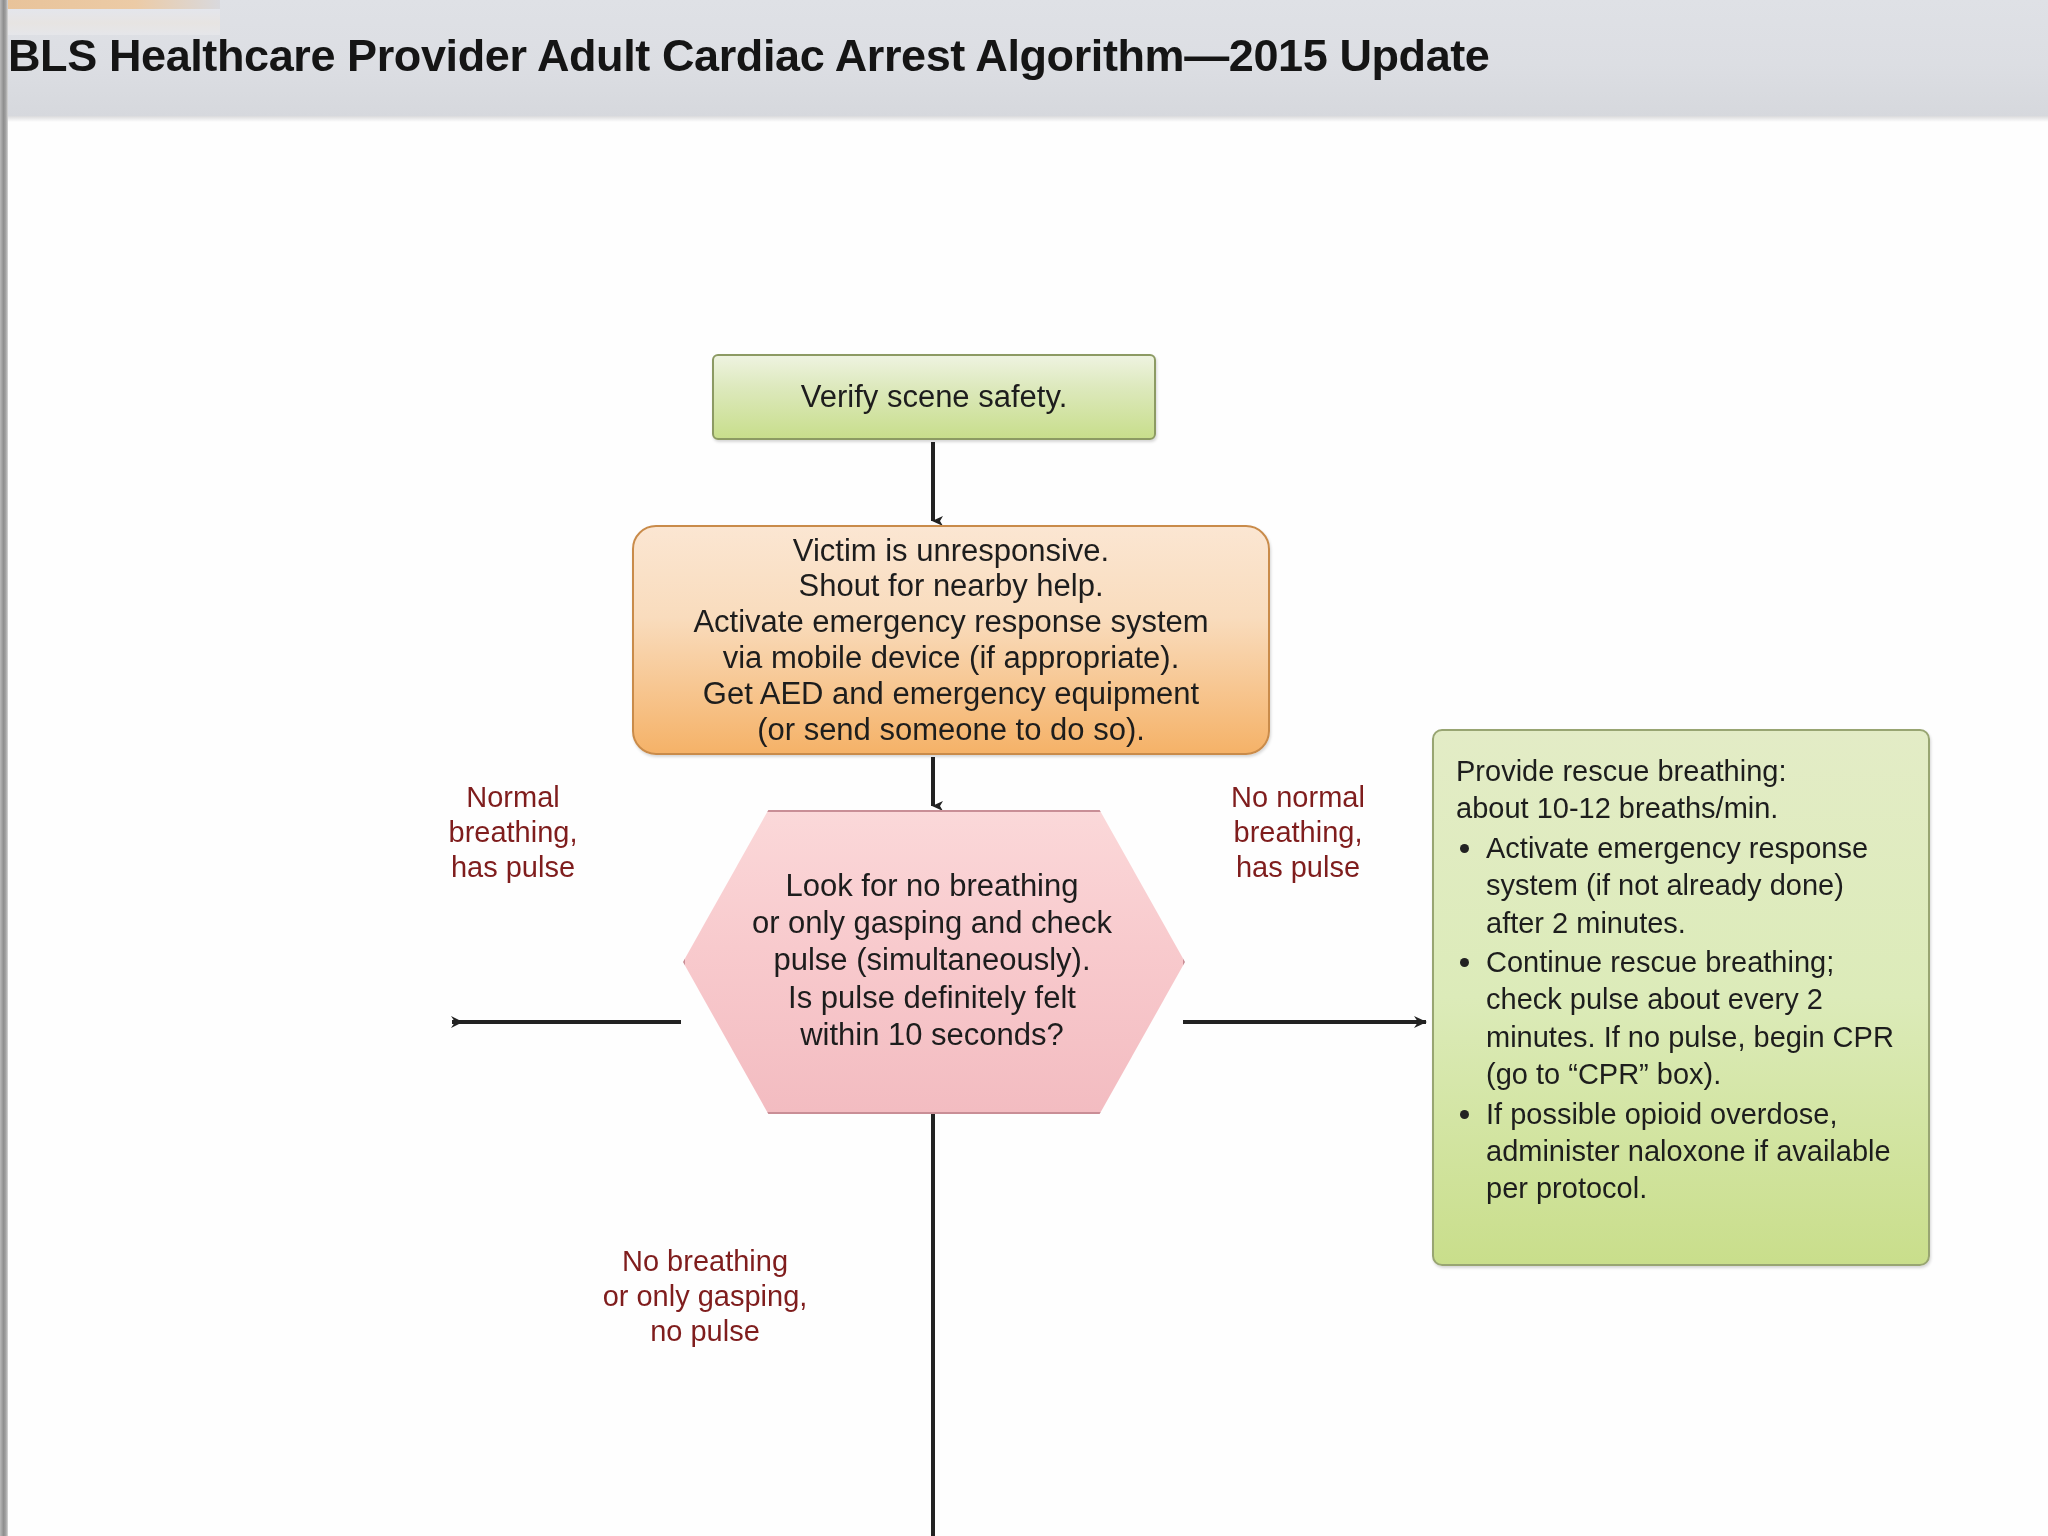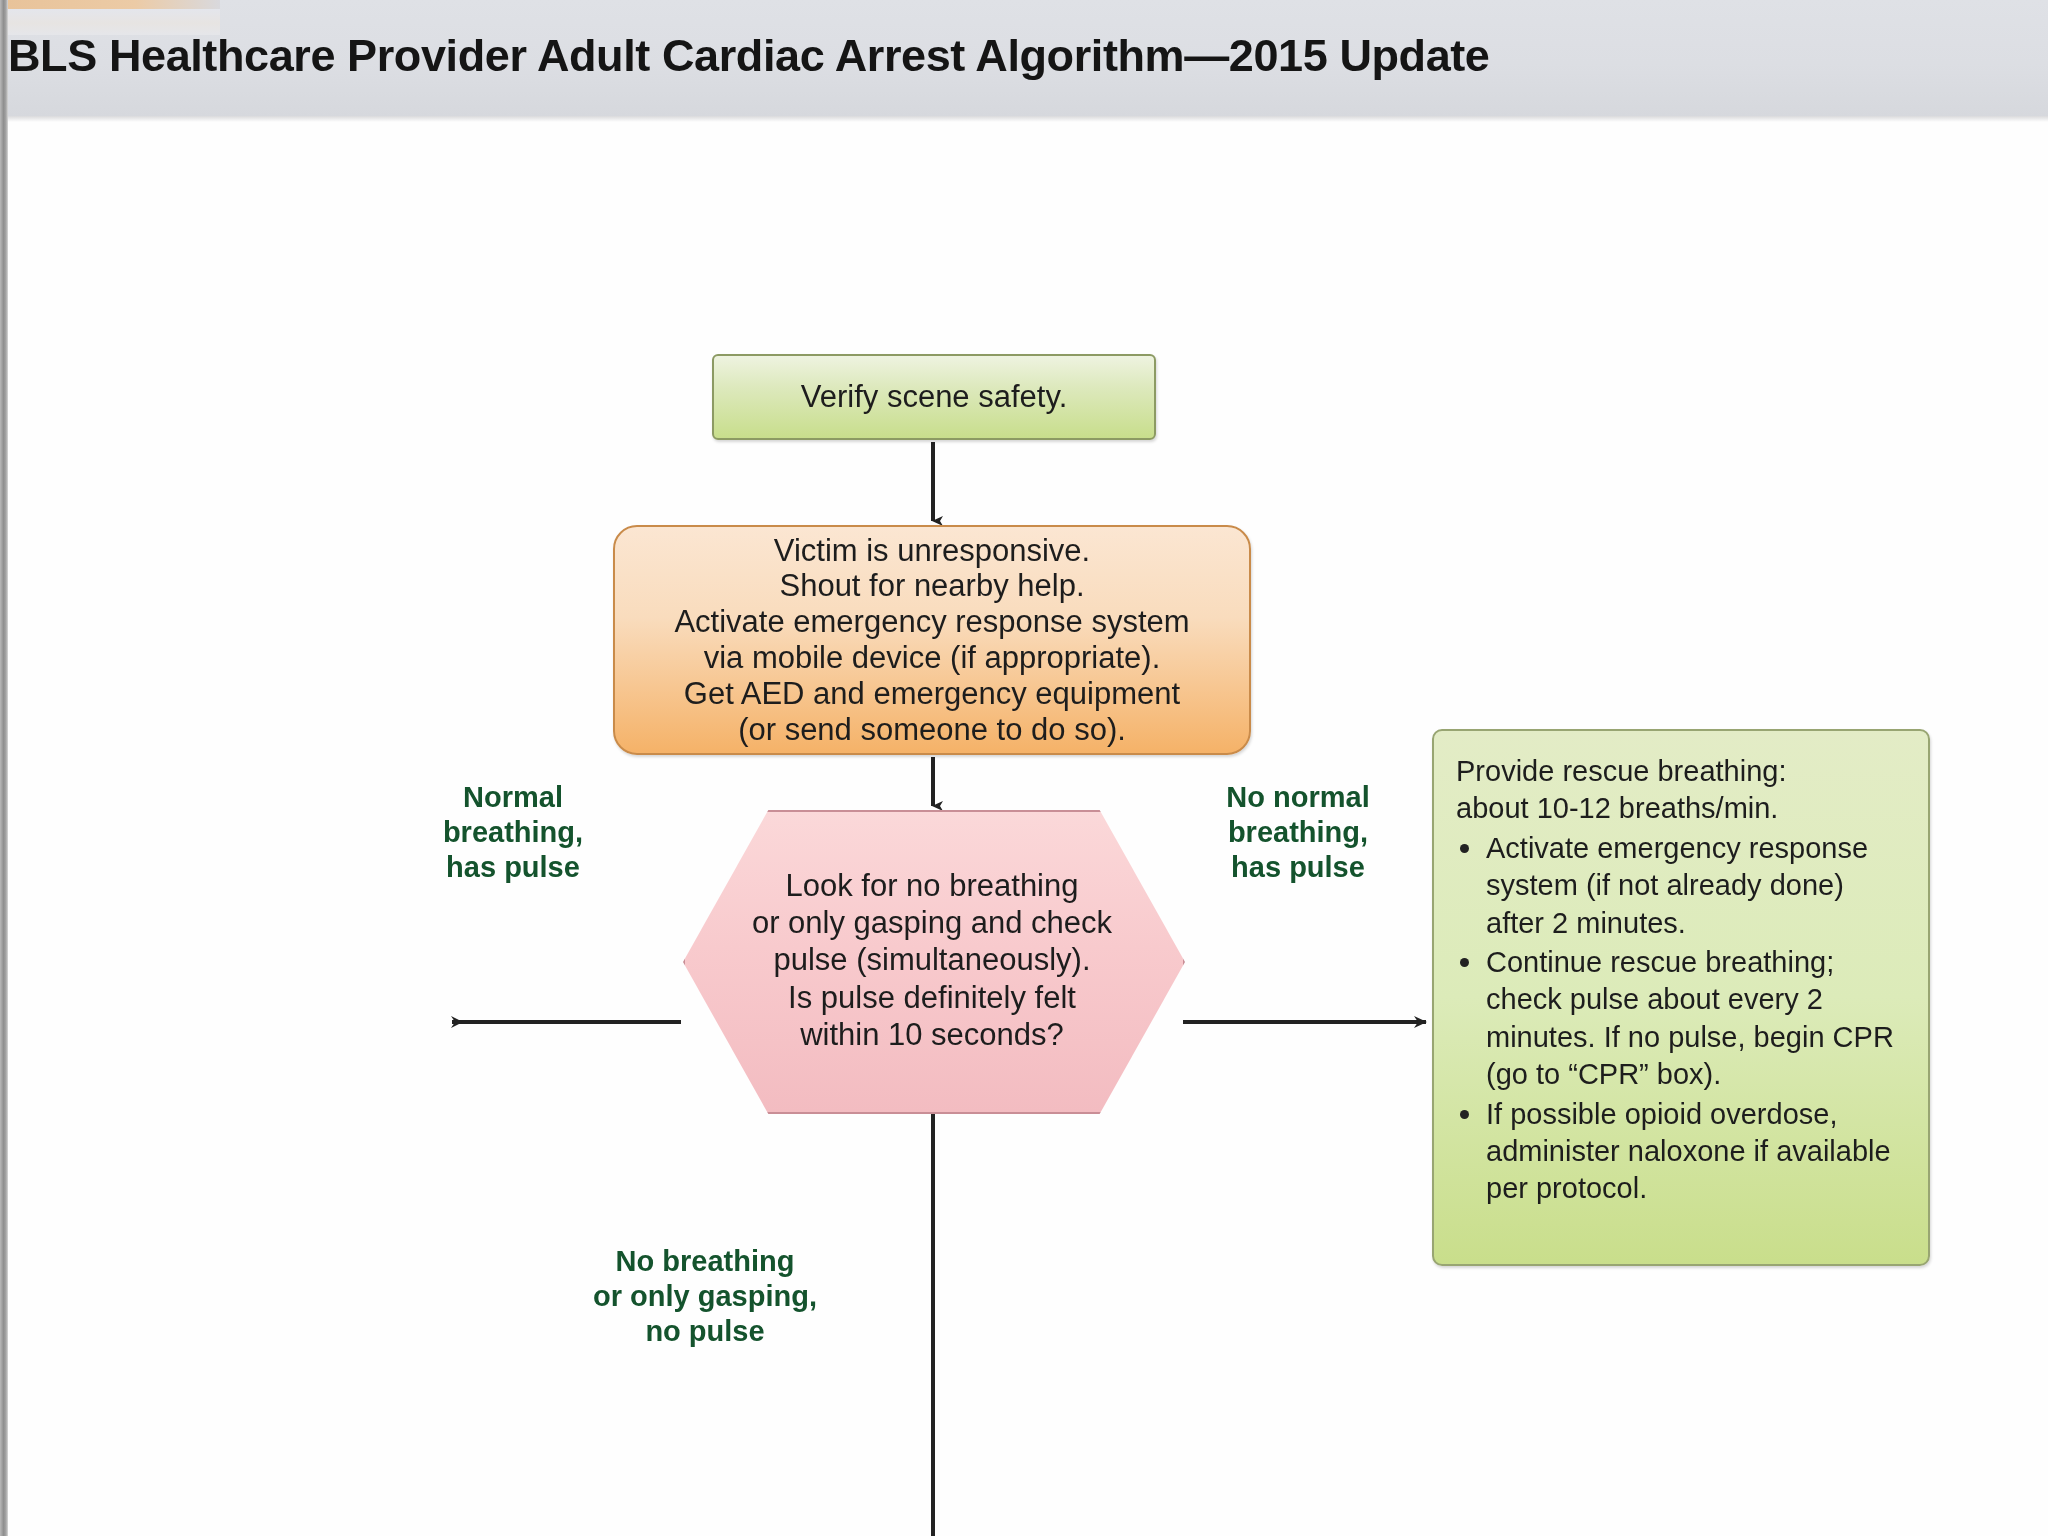--- a/index.html
+++ b/index.html
@@ -110,20 +110,21 @@
     border-color: #8c9a63;
   }
   .box-green-flat {
     background: linear-gradient(to bottom, #e3ecc6 0%, #dcebb9 50%, #c9de8b 100%);
     border-color: #98a572;
   }
   .box-orange {
     background: linear-gradient(to bottom, #fbe6d2 0%, #f9dcbd 40%, #f5b268 100%);
     border-color: #c98b4a;
     border-radius: 24px;
+    margin-left: 19px;
   }
 
   .box-text {
     text-align: center;
     color: #1d1d1d;
     font-size: 30px;
     line-height: 1.16;
     padding: 0 16px;
   }
 
@@ -211,22 +212,22 @@
     left: 4px;
     top: 14px;
     width: 9px; height: 9px;
     border-radius: 50%;
     background: #222;
   }
 
   
   .edge-label {
     position: absolute;
-    color: #14532d;
-    font-weight: bold;
+    color: #7f1d1d;
+    font-weight: normal;
     font-size: 29px;
     line-height: 1.2;
     text-align: center;
     z-index: 6;
     white-space: nowrap;
   }
   #label-normal   { left: 400px;  top: 664px;  width: 226px; }
   #label-nonormal { left: 1180px; top: 664px;  width: 236px; }
   #label-nopulse  { left: 540px;  top: 1128px; width: 330px; }
 

